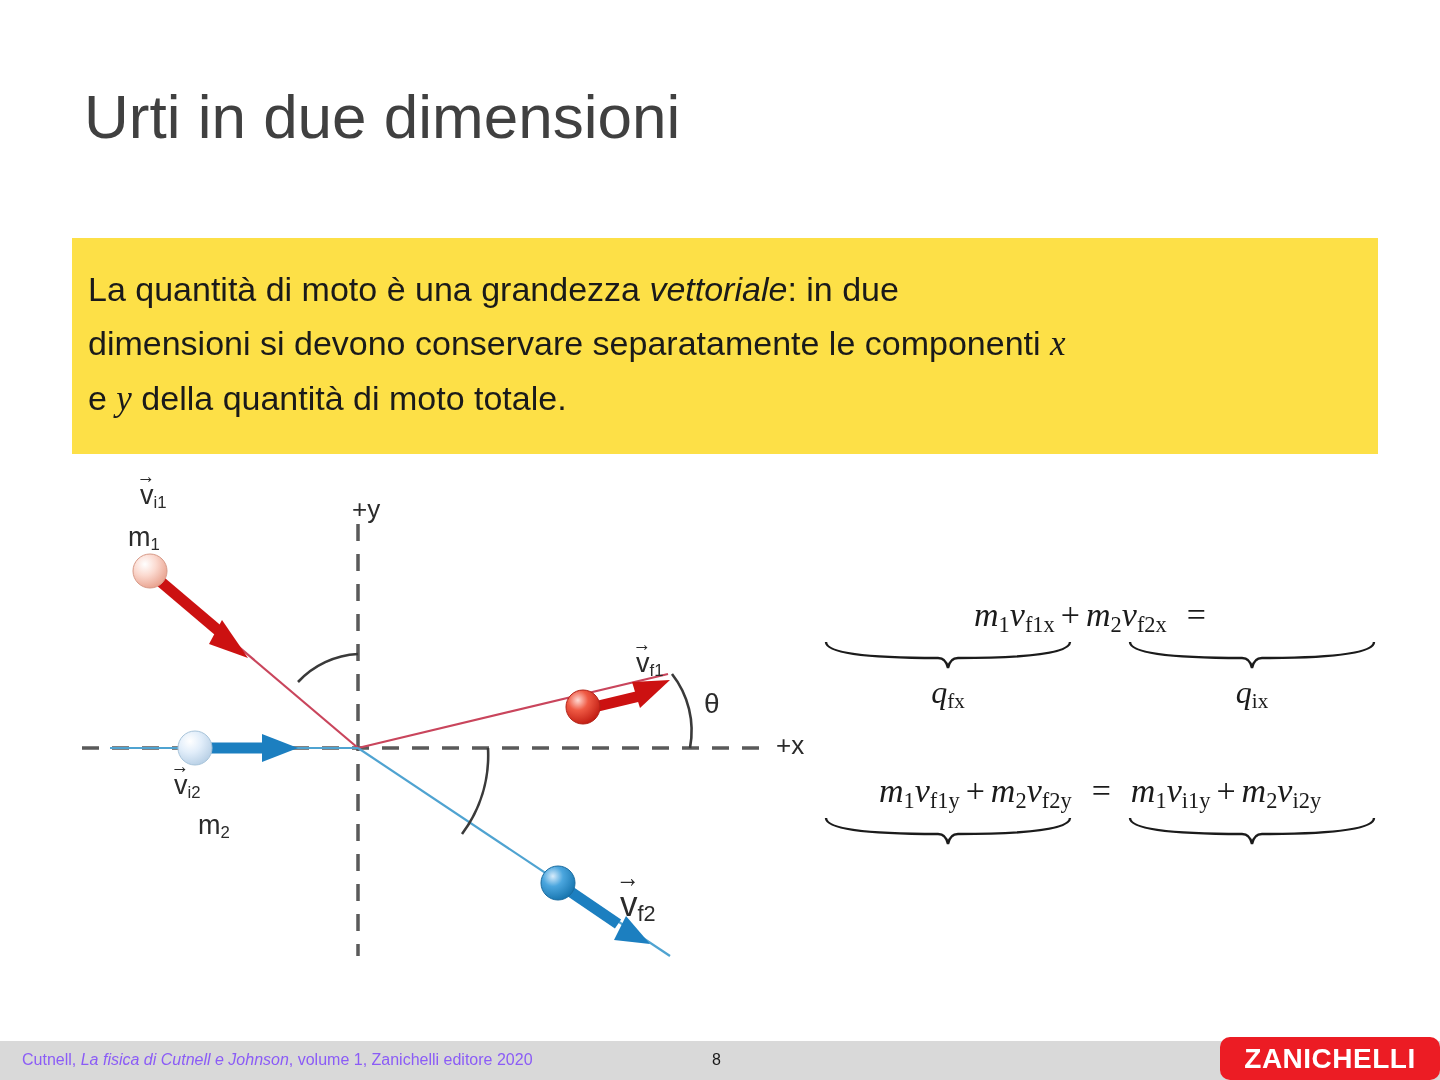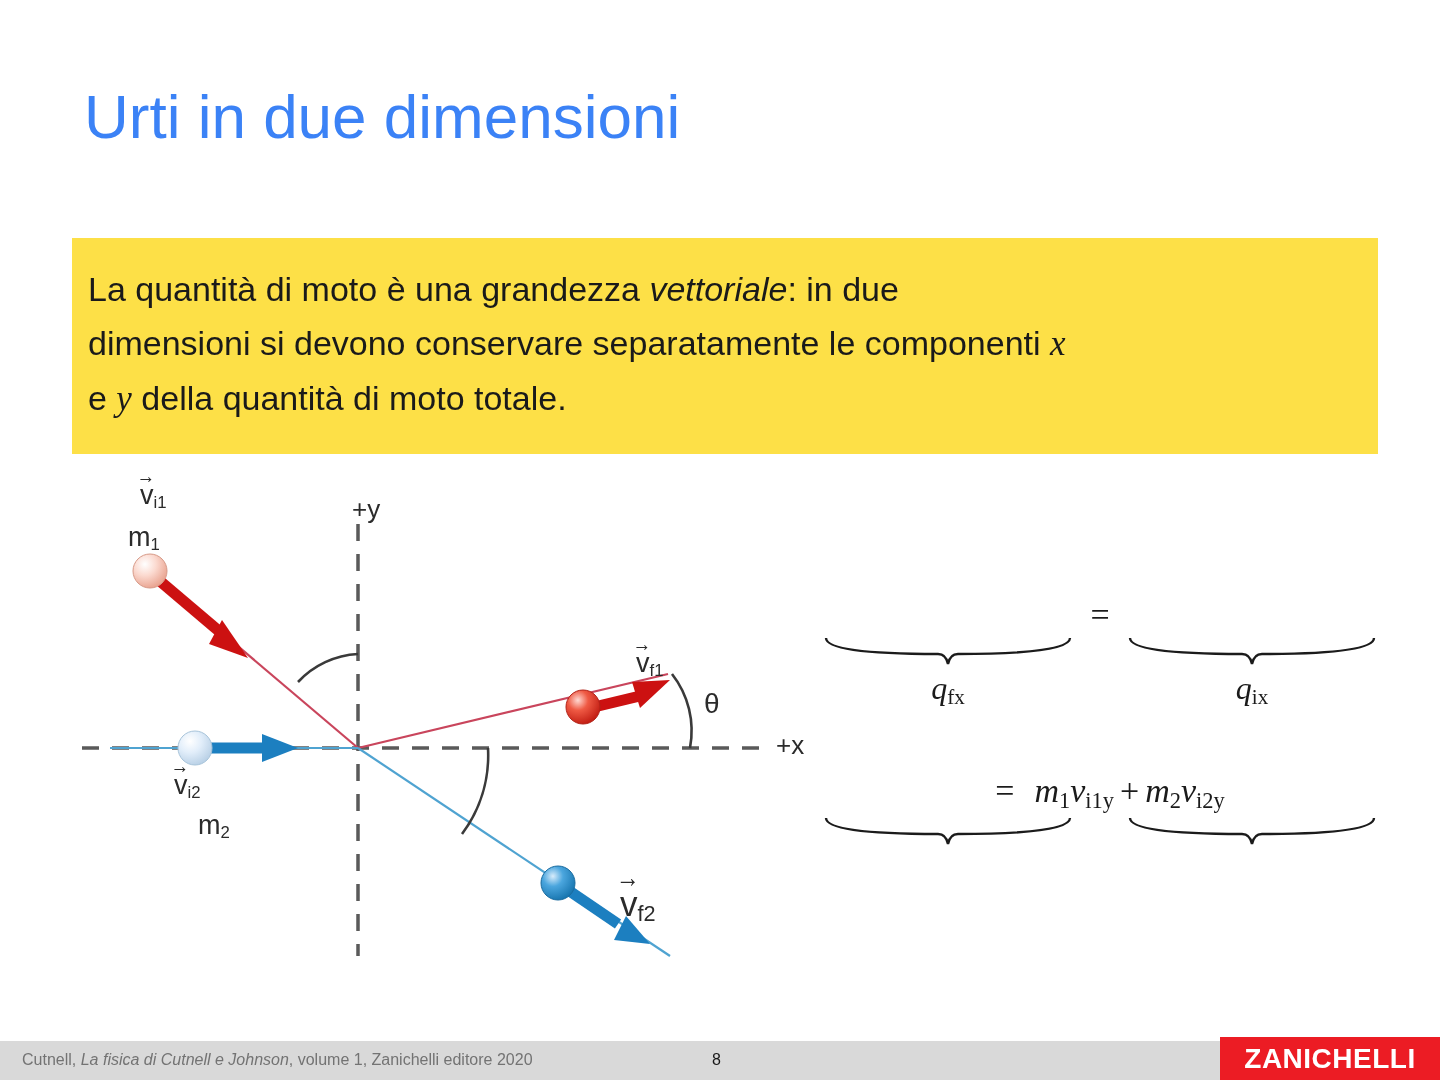--- a/index.html
+++ b/index.html
@@ -15,21 +15,21 @@
     overflow: hidden;
   }
 
   
   #slide-title {
     position: absolute;
     left: 84px;
     top: 86px;
     font-size: 62px;
     line-height: 1.0;
-    color: #3b82f6;
+    color: #404040;
     font-family: "Liberation Sans", sans-serif;
     font-weight: 400;
     letter-spacing: 0px;
     white-space: nowrap;
   }
 
   
   #callout-box {
     position: absolute;
     left: 72px;
@@ -126,21 +126,21 @@
     top: 1041px;
     width: 1440px;
     height: 39px;
     background: #D9D9D9;
   }
   #footer-credit {
     position: absolute;
     left: 22px;
     top: 1051px;
     font-size: 16px;
-    color: #737373;
+    color: #8b5cf6;
     font-family: "Liberation Sans", sans-serif;
     white-space: nowrap;
   }
   #footer-credit i { font-style: italic; }
   #page-number {
     position: absolute;
     left: 712px;
     top: 1051px;
     font-size: 16px;
     color: #1a1a1a;
@@ -149,20 +149,21 @@
   #brand-logo {
     position: absolute;
     left: 1220px;
     top: 1037px;
     width: 220px;
     height: 43px;
     background: #EC1C24;
     display: flex;
     align-items: center;
     justify-content: center;
+    border-radius: 10px;
   }
   #brand-logo-text {
     color: #ffffff;
     font-family: "Liberation Sans", sans-serif;
     font-weight: bold;
     font-size: 28px;
     letter-spacing: 0.5px;
   }
 </style>
 </head>
@@ -261,40 +262,46 @@
 
   <div class="fig-label" style="left:282px; top:28px; font-size:26px;">+y</div>
   <div class="fig-label" style="left:706px; top:264px; font-size:26px;">+x</div>
   <div class="fig-label" style="left:634px; top:222px; font-size:28px;">θ</div>
 </div>
 
 <div id="equations">
 
   <div class="eq-block" style="top:0px;">
     <div class="eq-row">
+      <span class="eq-side">
+        <span class="mvar">m</span><span class="sb">1</span><span class="mvar">v</span><span class="sb">f1x</span><span class="plus">+</span><span class="mvar">m</span><span class="sb">2</span><span class="mvar">v</span><span class="sb">f2x</span>
+      </span>
       <span class="eqsign">=</span>
     </div>
 
     <svg class="eq-braces" width="560" height="34" viewBox="0 0 560 34" style="display:block;">
       <path d="M 6 4 Q 6 20 118 20 Q 126 20 128 30 Q 130 20 138 20 Q 250 20 250 4" fill="none" stroke="#1b1b1b" stroke-width="2.4"></path>
       <path d="M 310 4 Q 310 20 422 20 Q 430 20 432 30 Q 434 20 442 20 Q 554 20 554 4" fill="none" stroke="#1b1b1b" stroke-width="2.4"></path>
     </svg>
 
     <div style="position:relative; height:44px;">
       <div class="qlabel" style="position:absolute; left:88px; top:0; width:80px;">
         <span class="mvar">q</span><span class="sb">fx</span>
       </div>
       <div class="qlabel" style="position:absolute; left:392px; top:0; width:80px;">
         <span class="mvar">q</span><span class="sb">ix</span>
       </div>
     </div>
   </div>
 
   <div class="eq-block" style="top:176px;">
     <div class="eq-row">
+      <span class="eq-side">
+        <span class="mvar">m</span><span class="sb">1</span><span class="mvar">v</span><span class="sb">f1y</span><span class="plus">+</span><span class="mvar">m</span><span class="sb">2</span><span class="mvar">v</span><span class="sb">f2y</span>
+      </span>
       <span class="eqsign">=</span>
       <span class="eq-side">
         <span class="mvar">m</span><span class="sb">1</span><span class="mvar">v</span><span class="sb">i1y</span><span class="plus">+</span><span class="mvar">m</span><span class="sb">2</span><span class="mvar">v</span><span class="sb">i2y</span>
       </span>
     </div>
 
     <svg class="eq-braces" width="560" height="34" viewBox="0 0 560 34" style="display:block;">
       <path d="M 6 4 Q 6 20 118 20 Q 126 20 128 30 Q 130 20 138 20 Q 250 20 250 4" fill="none" stroke="#1b1b1b" stroke-width="2.4"></path>
       <path d="M 310 4 Q 310 20 422 20 Q 430 20 432 30 Q 434 20 442 20 Q 554 20 554 4" fill="none" stroke="#1b1b1b" stroke-width="2.4"></path>
     </svg>

